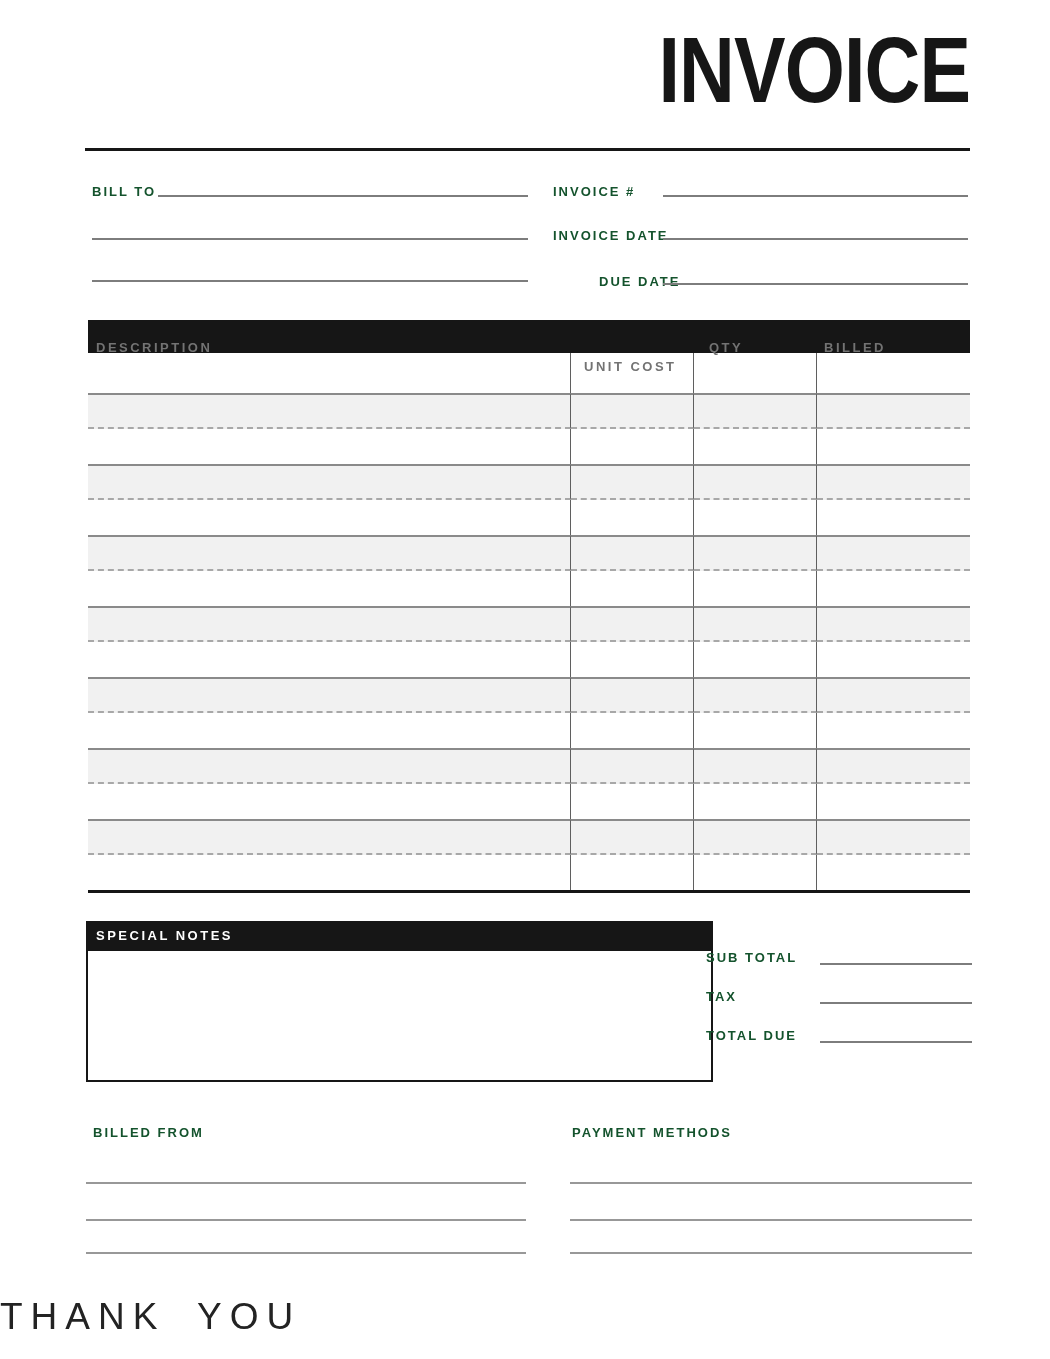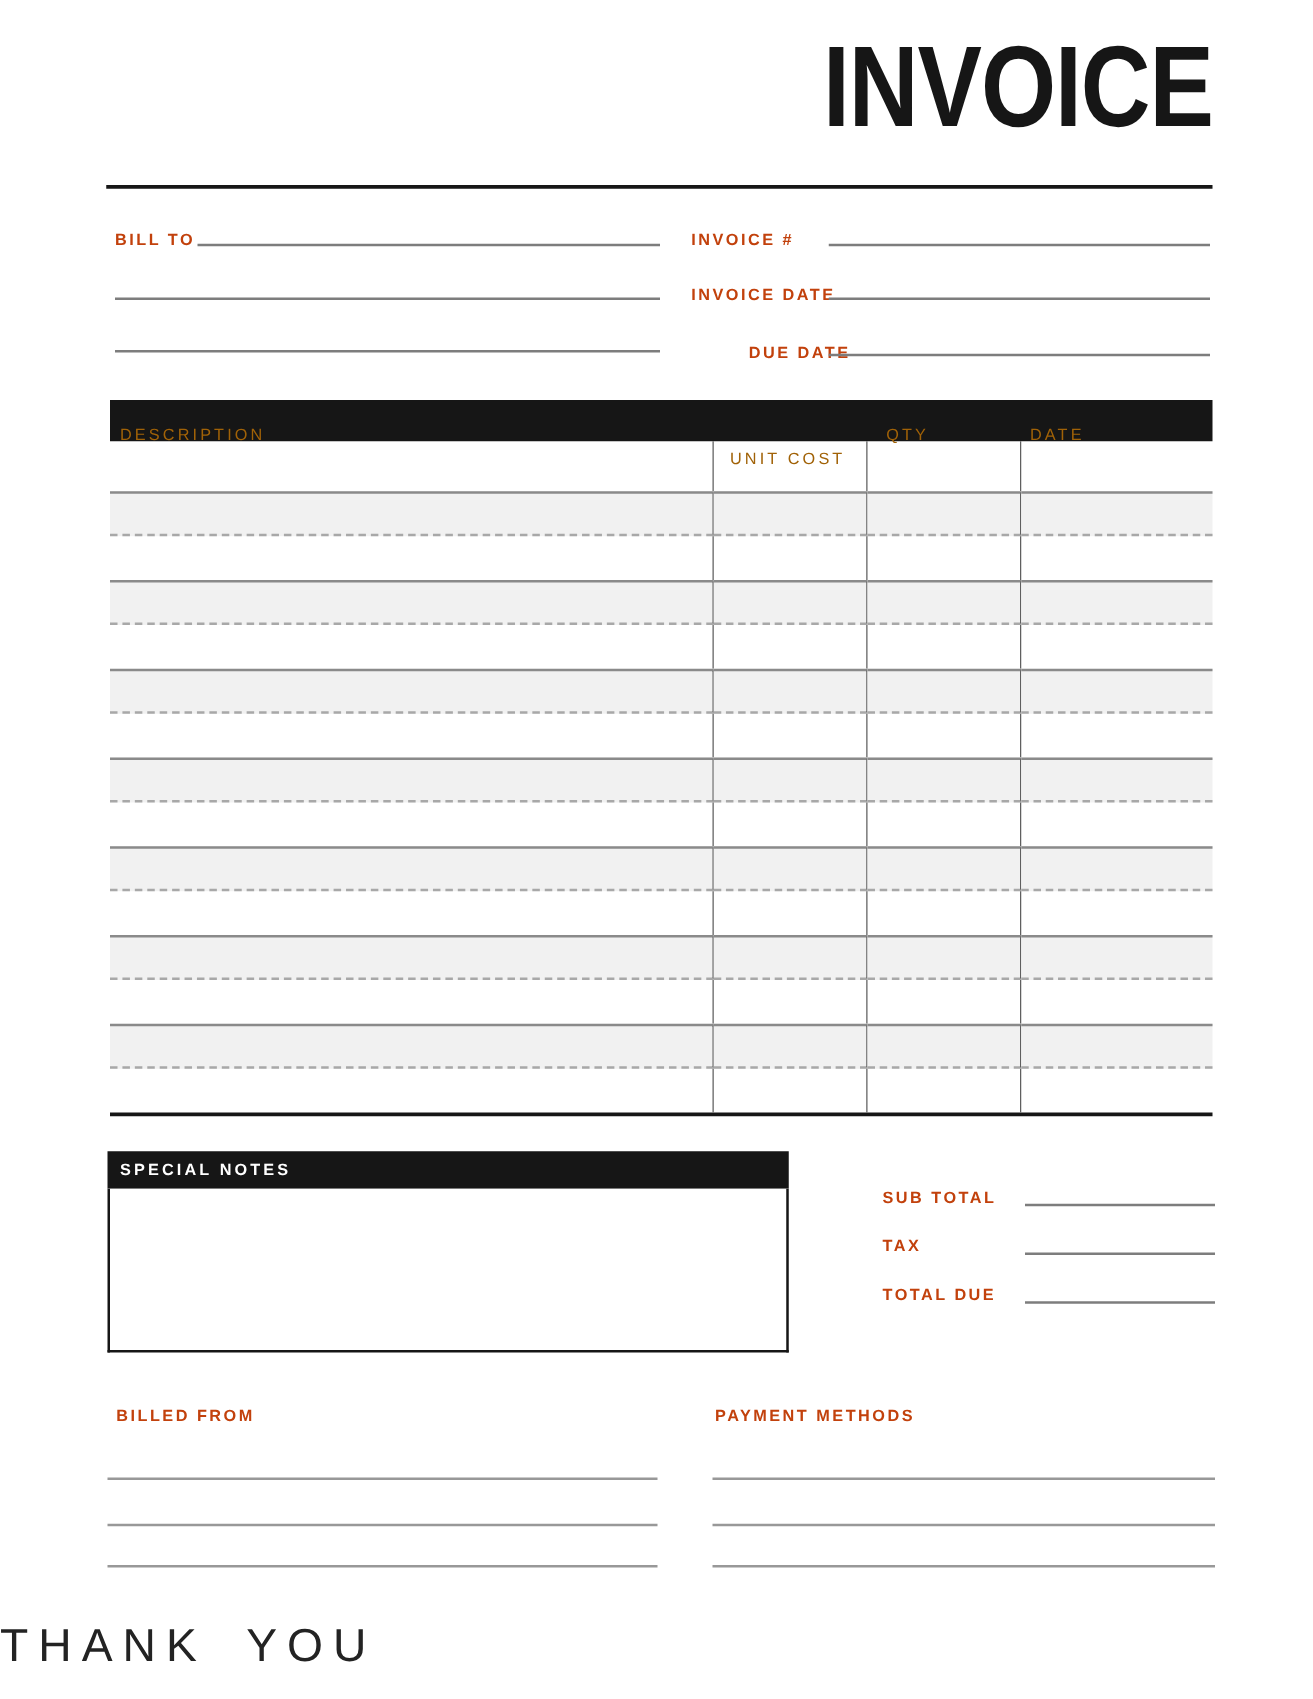--- a/index.html
+++ b/index.html
@@ -34,21 +34,21 @@
     width: 885px; height: 3px;
     background: #161616;
   }
 
   
   .lbl {
     position: absolute;
     font-size: 13px;
     font-weight: 700;
     letter-spacing: 2px;
-    color: #c2410c;
+    color: #14532d;
     white-space: nowrap;
   }
 
   
   .wline {
     position: absolute;
     height: 2px;
     background: #7d7d7d;
   }
   .wline.thin { height: 2px; background: #989898; }
@@ -60,23 +60,23 @@
     width: 882px;
   }
   .thead {
     display: grid;
     grid-template-columns: 483px 123px 123px 153px;
     height: 33px;
     background: #161616;
     align-items: center;
   }
   .hcell {
-    color: #a16207;
+    color: #737373;
     font-size: 13px;
-    font-weight: 400;
+    font-weight: 700;
     letter-spacing: 2.5px;
     white-space: nowrap;
   }
   .hcell.p1 { padding-left: 8px; }
   .hcell.p2 { padding-left: 13px; margin-top: 39px; }
   .hcell.p3 { padding-left: 15px; }
   .hcell.p4 { padding-left: 7px; }
   .tbody { border-bottom: 3px solid #161616; }
   .trow {
     display: grid;
@@ -90,21 +90,21 @@
   .trow.shade .tcell {
     background: #f1f1f1;
     border-top: 2px solid #8a8a8a;
     border-bottom: 2px dashed #a8a8a8;
   }
 
   
   .notes {
     position: absolute;
     left: 86px; top: 921px;
-    width: 545px;
+    width: 627px;
   }
   .notes-bar {
     height: 30px;
     background: #161616;
     color: #ffffff;
     font-size: 13px;
     font-weight: 700;
     letter-spacing: 2.5px;
     line-height: 30px;
     padding-left: 10px;
@@ -148,21 +148,21 @@
   <div class="wline" style="left:663px; top:238px; width:305px;"></div>
 
   <div class="lbl" style="left:553px; top:274px;padding-left:46px;">DUE DATE</div>
   <div class="wline" style="left:663px; top:283px; width:305px;"></div>
 
   <div class="items-table">
     <div class="thead">
       <div class="hcell p1">DESCRIPTION</div>
       <div class="hcell p2">UNIT COST</div>
       <div class="hcell p3">QTY</div>
-      <div class="hcell p4">DATE</div>
+      <div class="hcell p4">BILLED</div>
     </div>
     <div class="tbody">
         <div class="trow blank first">
           <div class="tcell"></div>
           <div class="tcell"></div>
           <div class="tcell"></div>
           <div class="tcell"></div>
         </div>
         <div class="trow shade">
           <div class="tcell"></div>

